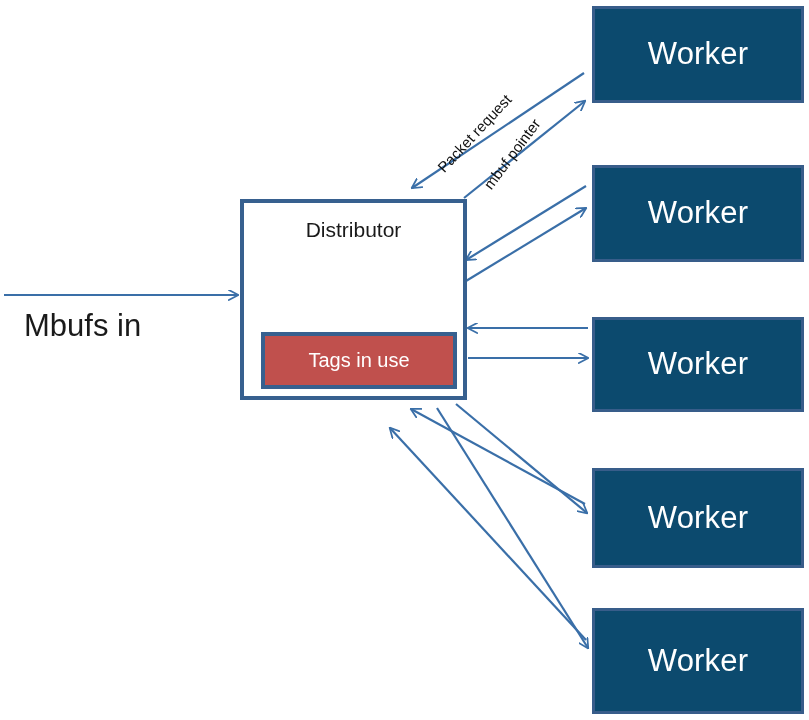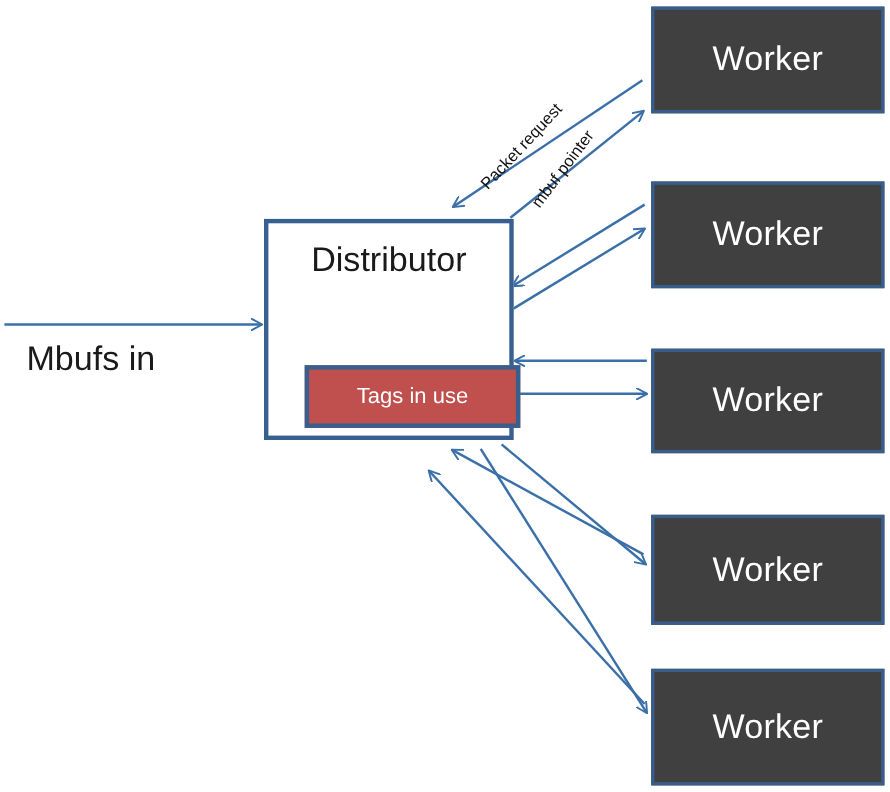--- a/index.html
+++ b/index.html
@@ -27,57 +27,56 @@
   }
   .node {
     position: absolute;
     box-sizing: border-box;
     display: flex;
     align-items: center;
     justify-content: center;
     text-align: center;
   }
   .worker-node {
-    background: #404040;
+    background: #0c4a6e;
     border: 3px solid #385D8A;
     color: #ffffff;
     font-size: 31px;
     line-height: 1.1;
     letter-spacing: 0.2px;
   }
   .distributor-node {
     background: #ffffff;
     border: 4px solid #37608F;
     color: #000000;
     flex-direction: column;
     justify-content: flex-start;
     padding-top: 14px;
   }
   .distributor-title {
-    font-size: 31px;
+    font-size: 21px;
     line-height: 1.22;
     color: #1a1a1a;
     width: 100%;
     font-weight: 400;
   }
   .tags-box {
     position: absolute;
     left: 17px;
     top: 129px;
     width: 196px;
     height: 57px;
     box-sizing: border-box;
     background: #C0504D;
     border: 4px solid #37608F;
     display: flex;
     align-items: center;
     justify-content: center;
     color: #ffffff;
     font-size: 20px;
-    margin-left: 16px;
   }
   .mbufs-label {
     position: absolute;
     left: 24px;
     top: 308px;
     font-size: 31px;
     color: #1a1a1a;
     white-space: nowrap;
     text-align: right;
   }

